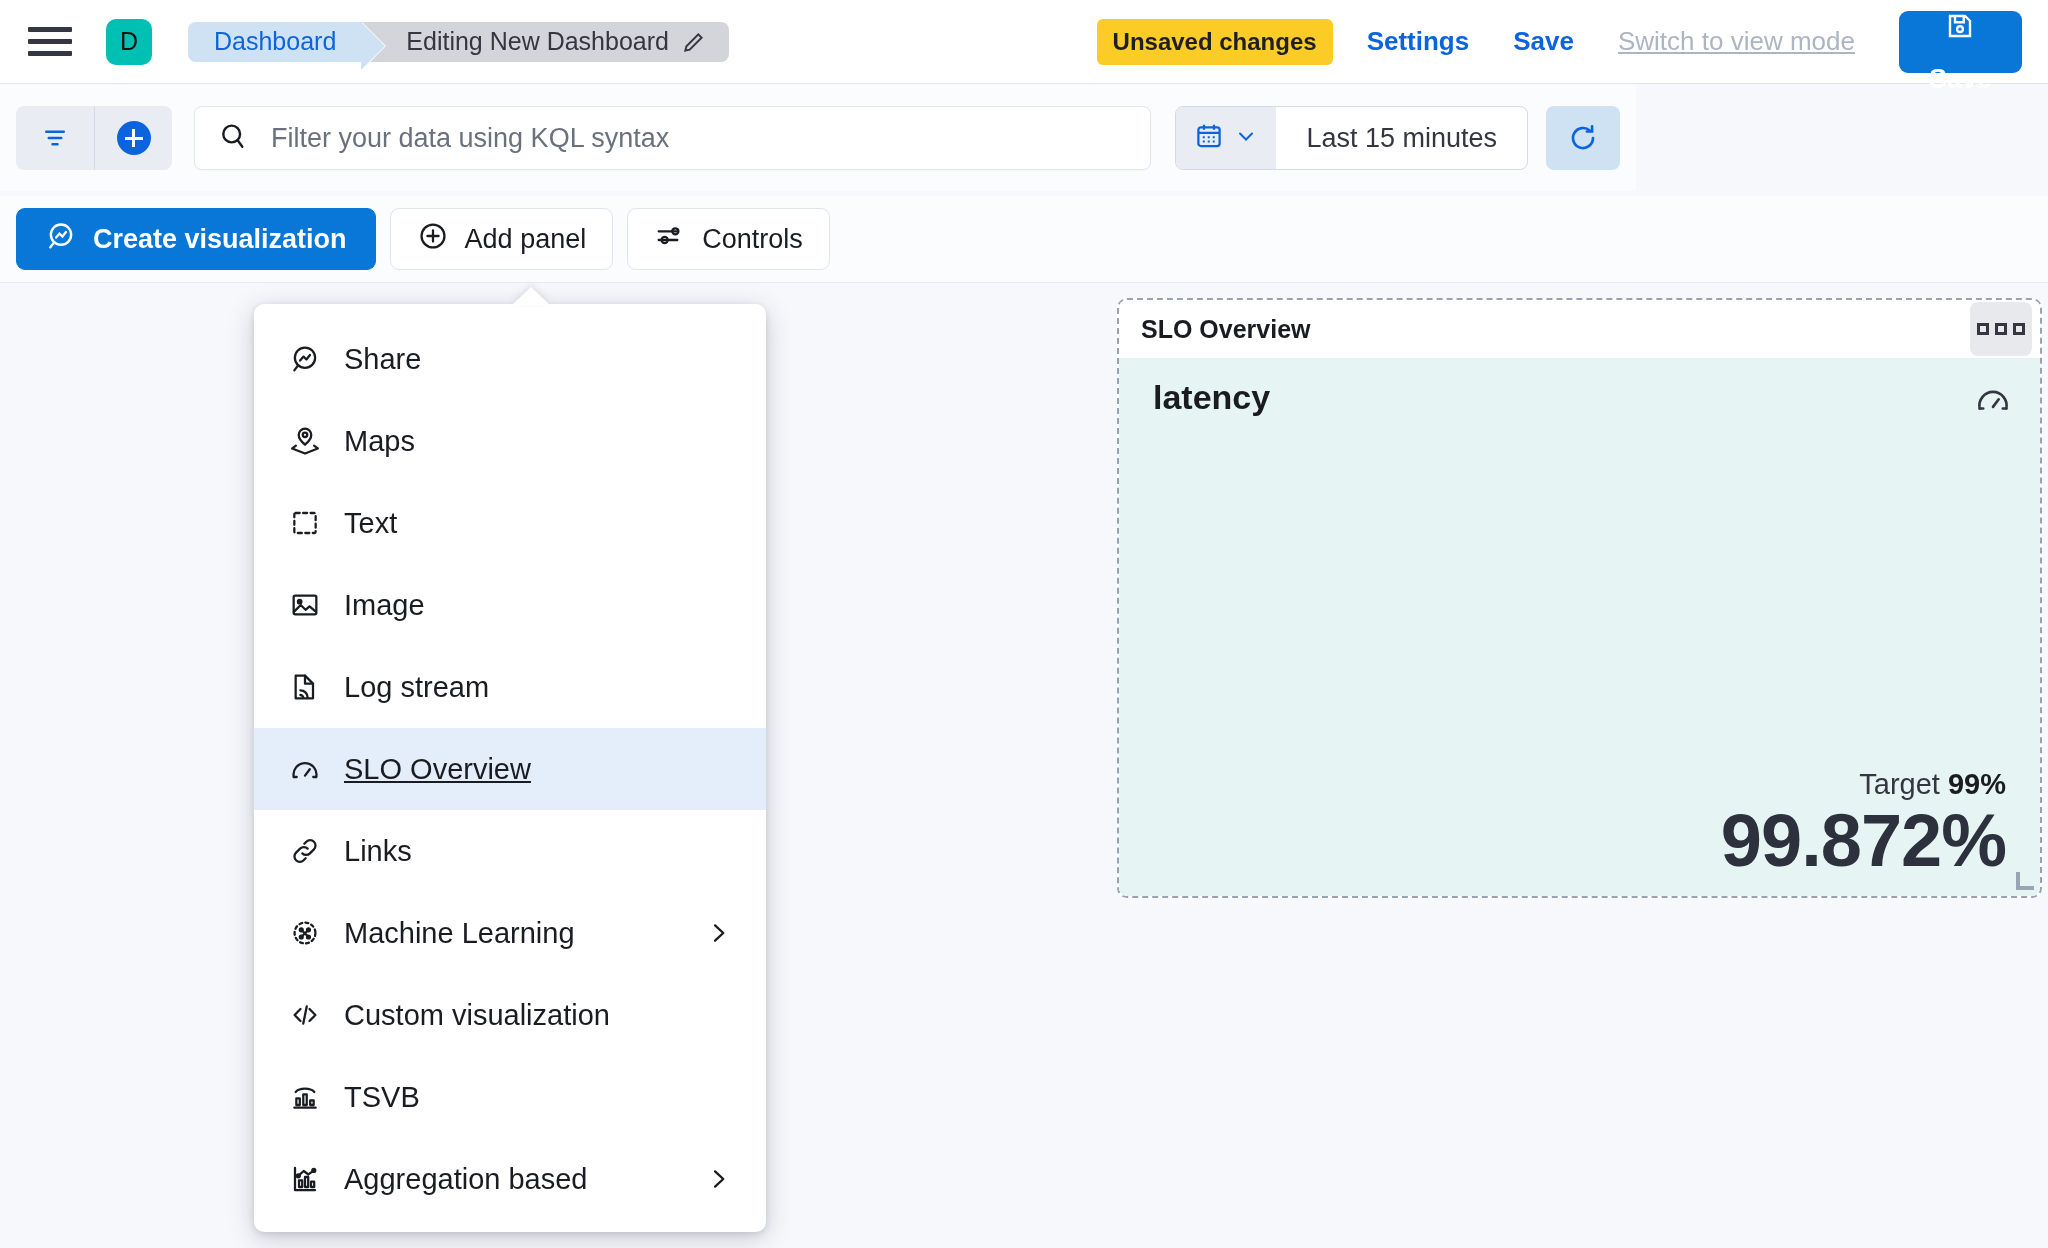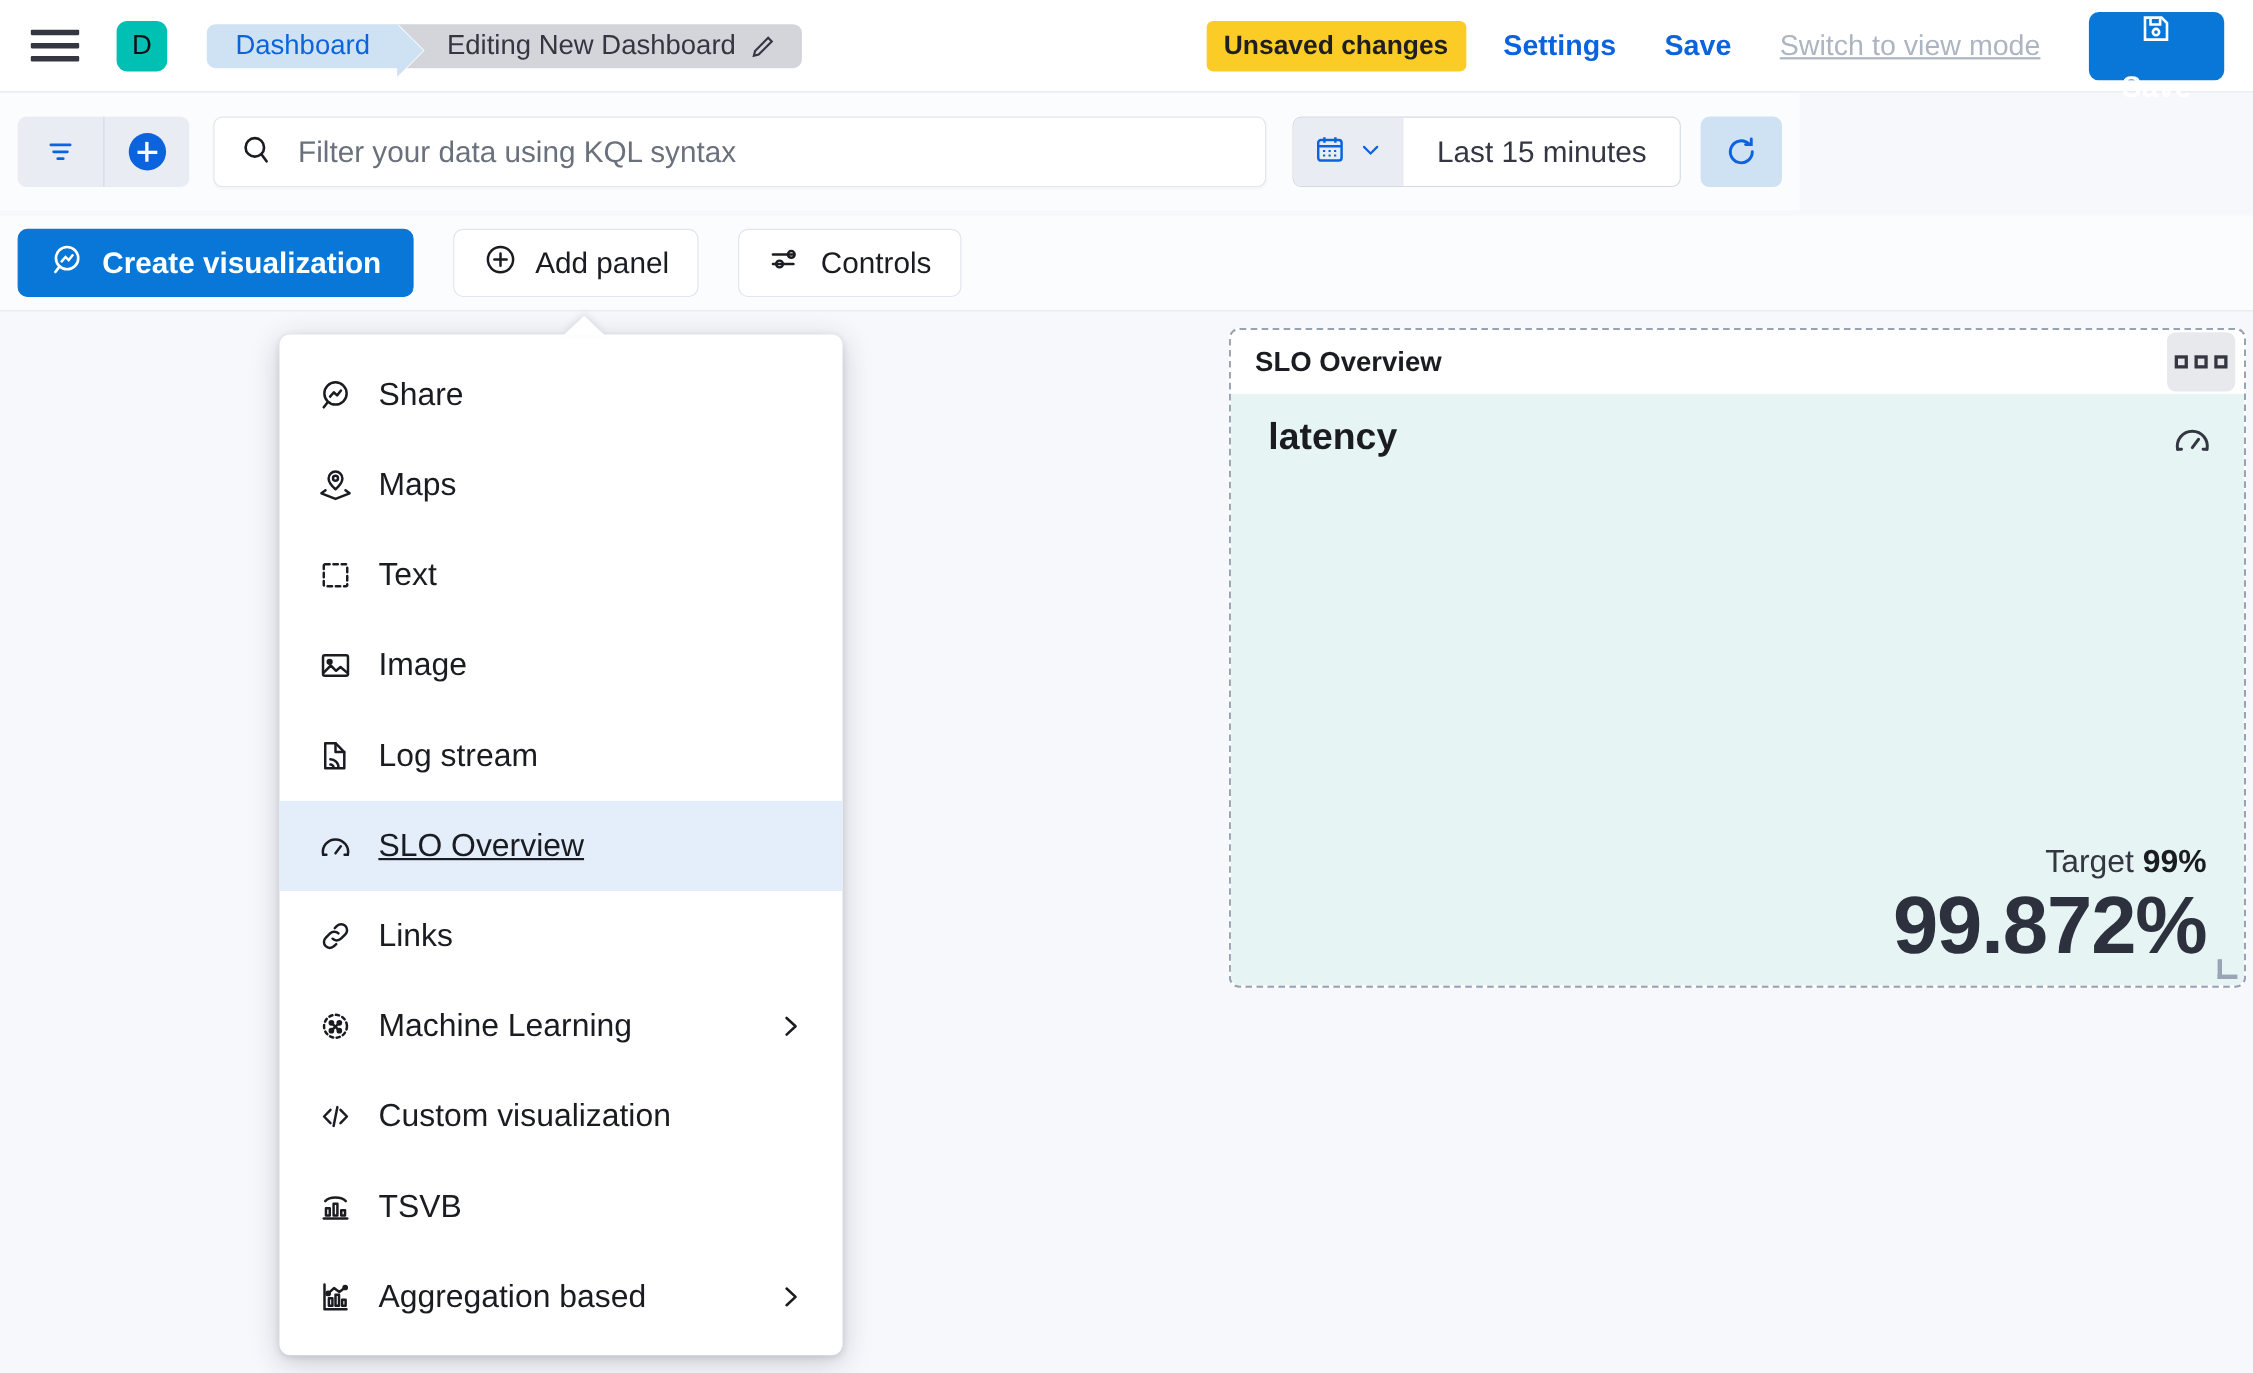--- a/index.html
+++ b/index.html
@@ -127,21 +127,21 @@
   }
   .refresh-btn {
     margin-left: 18px; margin-right: 16px;
     width: 74px; height: 64px; border-radius: 8px; background: #CFE2F3;
     display:flex; align-items:center; justify-content:center; cursor:pointer;
   }
 
   
   .toolbar {
     position: absolute; top: 196px; left: 0; width: 2048px; height: 86px;
-    display: flex; align-items: center; gap: 36px; padding-left: 16px;
+    display: flex; align-items: center; gap: 14px; padding-left: 16px;
     background: #FBFCFE;
   }
   .tb-btn {
     height: 62px; border-radius: 9px; display:flex; align-items:center;
     gap: 16px; padding: 0 26px; font-size: 27px; cursor:pointer;
     background: #fff; border: 1px solid #E0E4EE; color:#1A1C21; font-weight: 400;
   }
   .tb-btn.primary {
     background: #0877D8; border-color:#0877D8; color:#fff; font-weight:700;
     padding: 0 28px;

